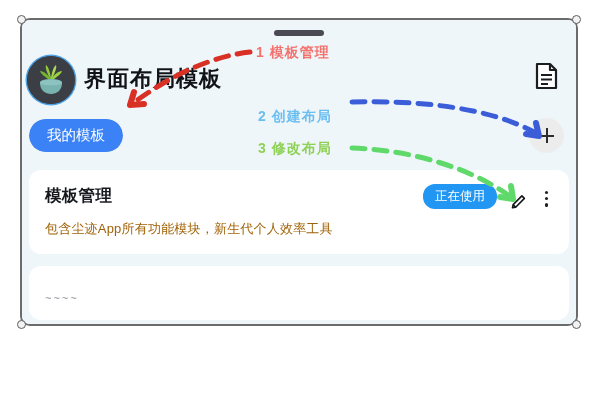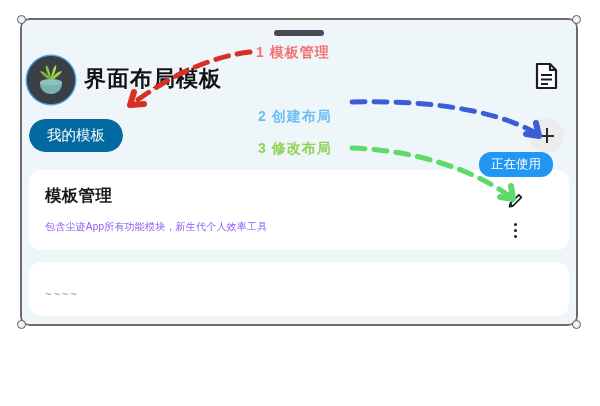--- a/index.html
+++ b/index.html
@@ -116,21 +116,21 @@
     display: flex;
     align-items: center;
     justify-content: center;
     padding: 0 18px;
     font-size: 14.5px;
     color: #2b2f35;
     cursor: pointer;
     white-space: nowrap;
   }
   .tab.active {
-    background: #0369a1;
+    background: #3b82f6;
     color: #ffffff;
     border-radius: 17px;
     text-align: center;
   }
 
   
   #add-button {
     position: absolute;
     right: 12px;
     top: 98px;
@@ -183,23 +183,22 @@
   }
   .card-title {
     font-size: 16.5px;
     font-weight: 700;
     color: #15181d;
     letter-spacing: 0.3px;
   }
   .card-actions {
     margin-left: auto;
     display: flex;
-    align-items: center;
+    align-items: flex-end;
     gap: 13px;
-    flex-direction: column;
   }
   .badge-filled {
     background: #2196f3;
     color: #ffffff;
     font-size: 12.5px;
     padding: 4px 12px;
     border-radius: 12px;
     white-space: nowrap;
     cursor: pointer;
   }
@@ -224,22 +223,22 @@
   }
   .more-icon i {
     display: block;
     width: 3.2px;
     height: 3.2px;
     border-radius: 50%;
     background: #1c1f24;
   }
   .card-desc {
     margin-top: 12px;
-    font-size: 10px;
-    color: #8b5cf6;
+    font-size: 13px;
+    color: #a16207;
     letter-spacing: 0.2px;
   }
   .card-desc.tilde {
     font-size: 11px;
     color: #8b9096;
     letter-spacing: 2px;
   }
 
   
   #annotation-layer {

